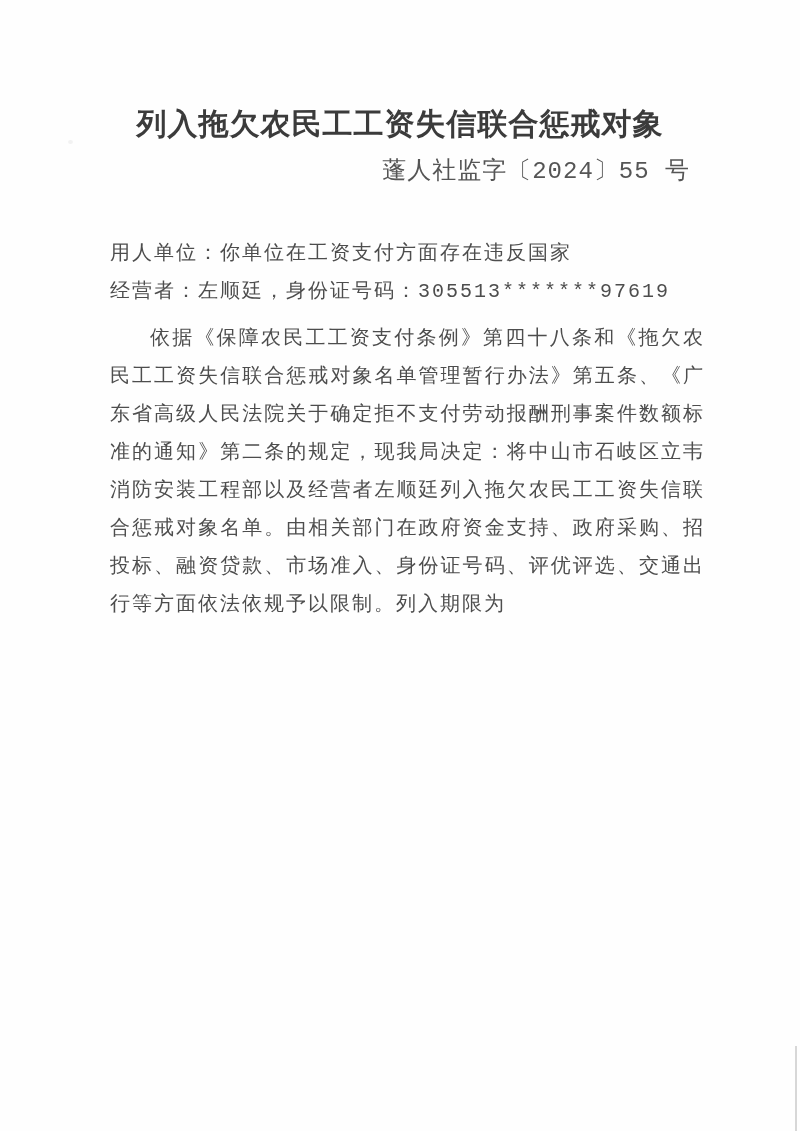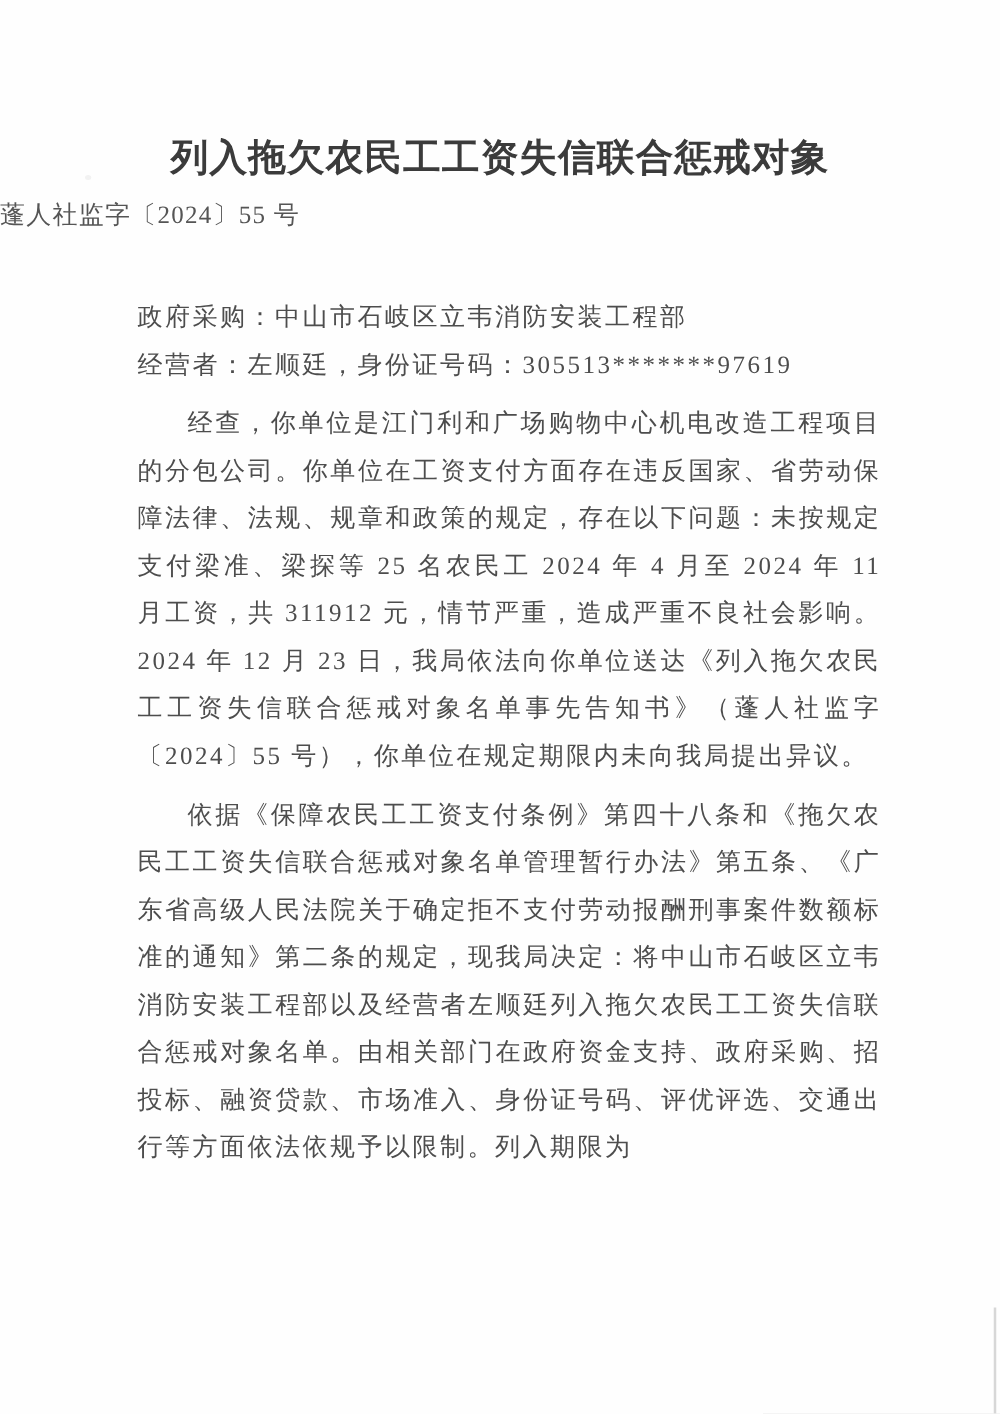--- a/index.html
+++ b/index.html
@@ -7,36 +7,37 @@
     padding: 0;
     background: #e8e8e8;
   }
   .page {
     position: relative;
     width: 800px;
     height: 1131px;
     margin: 0 auto;
     background: #fefefe;
     overflow: hidden;
-    font-family: Liberation Serif, serif;
+    font-family: Liberation Mono, monospace;
     color: #4d4d4d;
   }
   .doc-title {
     margin: 103px 70px 0 70px;
     text-align: center;
     font-size: 30px;
     line-height: 47px;
     font-weight: bold;
     color: #3b3b3b;
     letter-spacing: 1px;
   }
   .doc-number {
     margin-top: 9px;
     padding-right: 110px;
-    font-size: 20px;
+    text-align: right;
+    font-size: 24px;
     line-height: 26px;
     color: #555555;
     letter-spacing: 1px;
   }
   .doc-body {
     margin: 50px 95px 0 110px;
     font-size: 20px;
     line-height: 38px;
     letter-spacing: 2px;
     color: #4d4d4d;
@@ -75,25 +76,24 @@
 
   <h1 class="doc-title">
     <span>列入拖欠农民工工资失信联合惩戒对象</span><br>
   </h1>
 
   <div class="doc-number">蓬人社监字〔2024〕55 号</div>
 
   <div class="doc-body">
 
     <div class="info-block">
-      <div class="info-line">政府采购：中山市石岐区立韦消防安装工程部</div>
+      <div class="info-line">用人单位：你单位在工资支付方面存在违反国家</div>
       <div class="info-line">经营者：左顺廷，身份证号码：305513*******97619</div>
     </div>
 
-    <p class="para">经查，你单位是江门利和广场购物中心机电改造工程项目的分包公司。你单位在工资支付方面存在违反国家、省劳动保障法律、法规、规章和政策的规定，存在以下问题：未按规定支付梁准、梁探等 25 名农民工 2024 年 4 月至 2024 年 11 月工资，共 311912 元，情节严重，造成严重不良社会影响。2024 年 12 月 23 日，我局依法向你单位送达《列入拖欠农民工工资失信联合惩戒对象名单事先告知书》（蓬人社监字〔2024〕55 号），你单位在规定期限内未向我局提出异议。</p>
 
     <p class="para">依据《保障农民工工资支付条例》第四十八条和《拖欠农民工工资失信联合惩戒对象名单管理暂行办法》第五条、《广东省高级人民法院关于确定拒不支付劳动报酬刑事案件数额标准的通知》第二条的规定，现我局决定：将中山市石岐区立韦消防安装工程部以及经营者左顺廷列入拖欠农民工工资失信联合惩戒对象名单。由相关部门在政府资金支持、政府采购、招投标、融资贷款、市场准入、身份证号码、评优评选、交通出行等方面依法依规予以限制。列入期限为</p>
 
   </div>
 
   <div class="scan-artifact-right"></div>
   <div class="scan-speck" style="left:68px; top:140px;"></div>
 
 </div>
 

